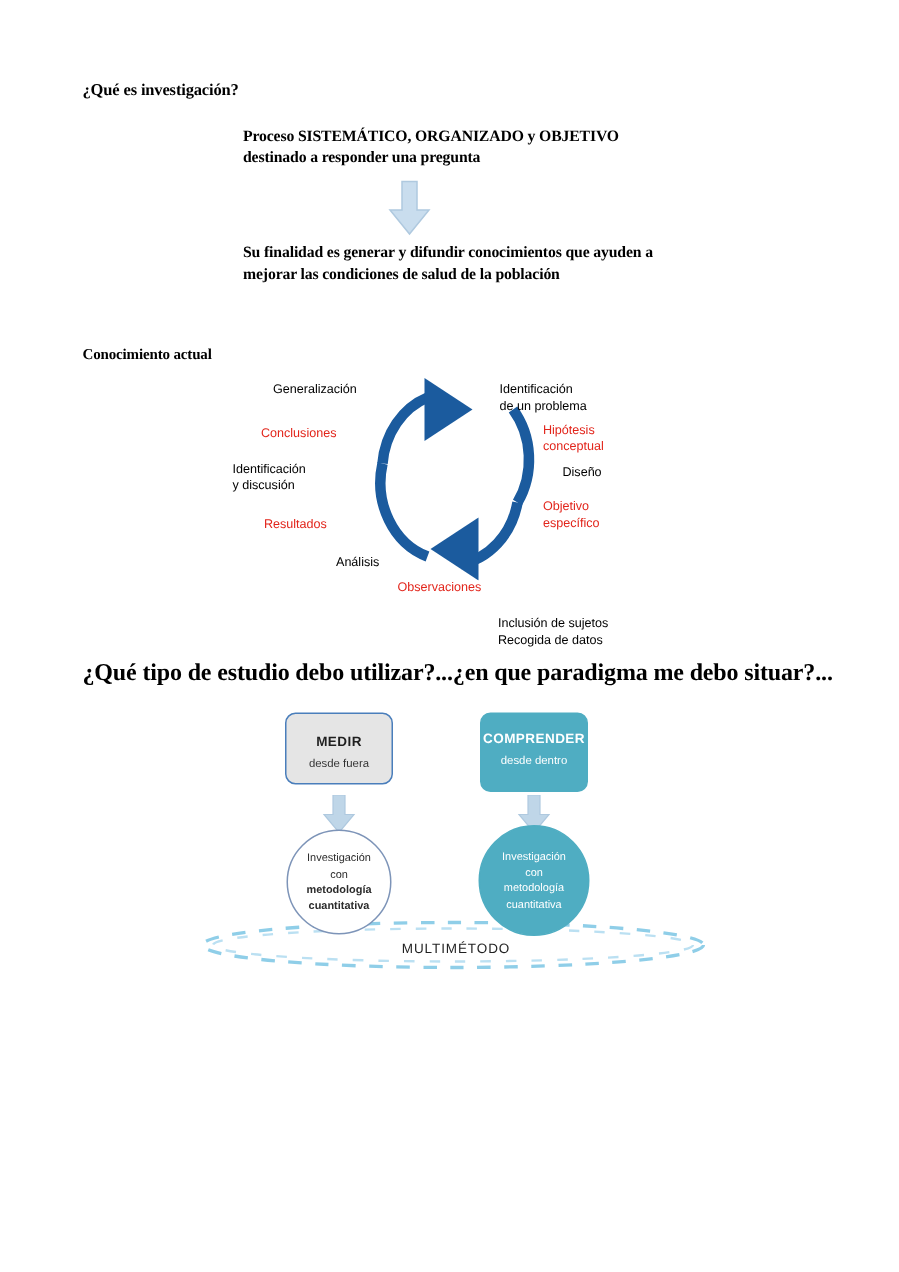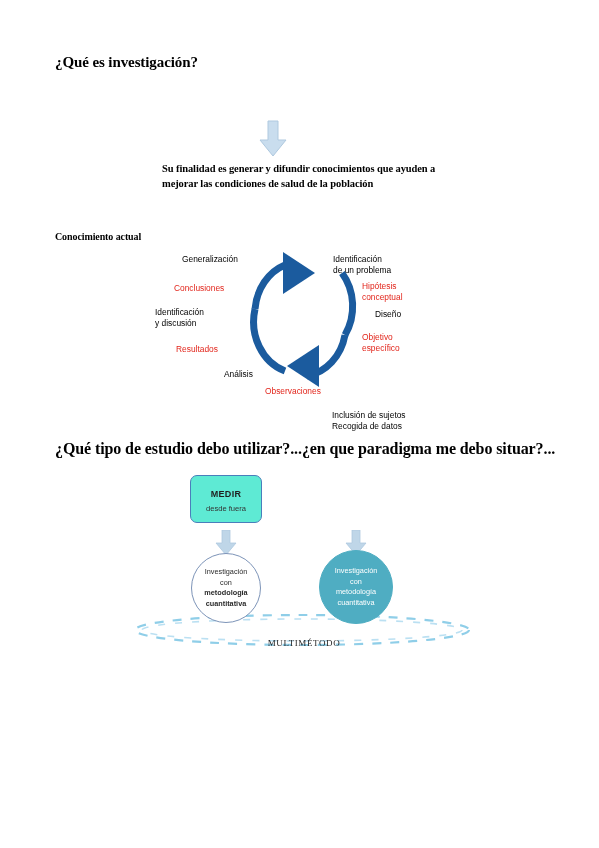--- a/index.html
+++ b/index.html
@@ -24,21 +24,21 @@
   .serif-bold {
     position: absolute;
     font-family: "Liberation Serif", serif;
     font-weight: bold;
     color: #000000;
     letter-spacing: -0.1px;
   }
   #q1 {
     left: 55px;
     top: 54px;
-    font-size: 15px;
+    font-size: 11px;
   }
   #block1 {
     left: 162px;
     top: 85px;
     width: 290px;
     font-size: 10.5px;
     line-height: 14px;
   }
   #block2 {
     left: 162px;
@@ -117,21 +117,21 @@
     box-sizing: border-box;
     border-radius: 7px;
     text-align: center;
     font-family: "Liberation Sans", sans-serif;
   }
   #box-medir {
     left: 60px;
     top: 5px;
     width: 72px;
     height: 48px;
-    background: #5eead4;
+    background: #e5e5e5;
     border: 1.2px solid #4A7EBB;
     padding-top: 13px;
   }
   #box-comprender {
     left: 190px;
     top: 5px;
     width: 72px;
     height: 53px;
     background: #4FADC2;
     border: 1.2px solid #4FADC2;
@@ -182,41 +182,42 @@
     background: #4FADC2;
     border: 1px solid #4FADC2;
     color: #ffffff;
   }
   .pcircle .inner { padding: 0 6px; }
   .pcircle .strong { font-weight: bold; }
 
   #multimetodo {
     position: absolute;
     left: 119px;
-    top: 168px;
+    top: 157px;
     width: 110px;
     text-align: center;
-    font-family: Liberation Serif, serif;
+    font-family: Liberation Sans, sans-serif;
     font-size: 9px;
     letter-spacing: 0.6px;
     color: #1F1F1F;
   }
   #ellipse-dashed {
     position: absolute;
     left: 0px;
     top: 140px;
   }
 </style>
 </head>
 <body>
 
 <div id="page">
 
   <div class="serif-bold" id="q1">¿Qué es investigación?</div>
 
+  <div class="serif-bold" id="block1">Proceso SISTEMÁTICO, ORGANIZADO y OBJETIVO destinado a responder una pregunta</div>
 
   <svg class="block-arrow" style="left:258px; top:120px;" width="30" height="38" viewBox="0 0 30 38">
     <polygon points="10,1 20,1 20,20 28,20 15,36 2,20 10,20" fill="#C9DDEE" stroke="#AFC9DF" stroke-width="1"></polygon>
   </svg>
 
   <div class="serif-bold" id="block2">Su finalidad es generar y difundir conocimientos que ayuden a mejorar las condiciones de salud de la población</div>
 
   <div class="serif-bold" id="conocimiento">Conocimiento actual</div>
 
   <div id="cycle">
@@ -267,20 +268,24 @@
 
   <div class="serif-bold" id="q2">¿Qué tipo de estudio debo utilizar?...¿en que paradigma me debo situar?...</div>
 
   <div id="paradigm">
 
     <div class="pbox" id="box-medir">
       <span class="t1">MEDIR</span>
       <span class="t2">desde fuera</span>
     </div>
 
+    <div class="pbox" id="box-comprender">
+      <span class="t1">COMPRENDER</span>
+      <span class="t2">desde dentro</span>
+    </div>
 
     <svg class="block-arrow" style="left:85px; top:60px;" width="22" height="26" viewBox="0 0 22 26">
       <polygon points="7,0 15,0 15,13 21,13 11,25 1,13 7,13" fill="#BFD6E8" stroke="#AFC9DF" stroke-width="0.8"></polygon>
     </svg>
     <svg class="block-arrow" style="left:215px; top:60px;" width="22" height="26" viewBox="0 0 22 26">
       <polygon points="7,0 15,0 15,13 21,13 11,25 1,13 7,13" fill="#BFD6E8" stroke="#AFC9DF" stroke-width="0.8"></polygon>
     </svg>
 
     <svg id="ellipse-dashed" width="345" height="40" viewBox="0 0 345 40">
       <ellipse cx="172" cy="20" rx="167" ry="15" fill="none" stroke="#8FCEE8" stroke-width="2.2" stroke-dasharray="9 9"></ellipse>

